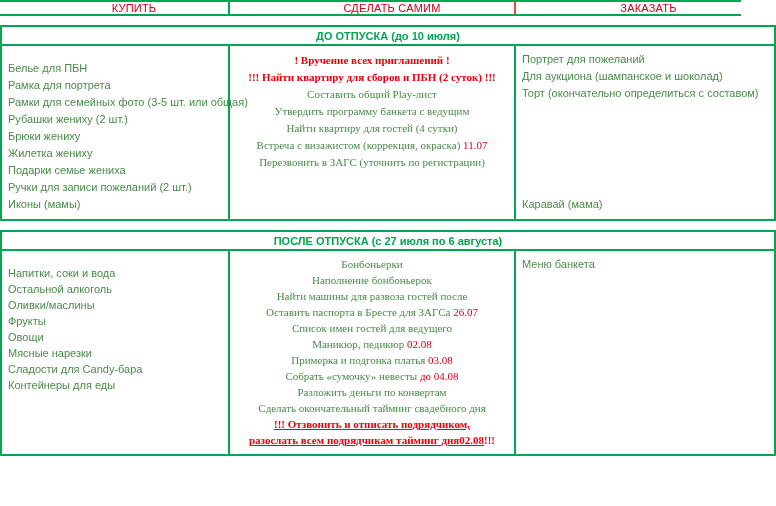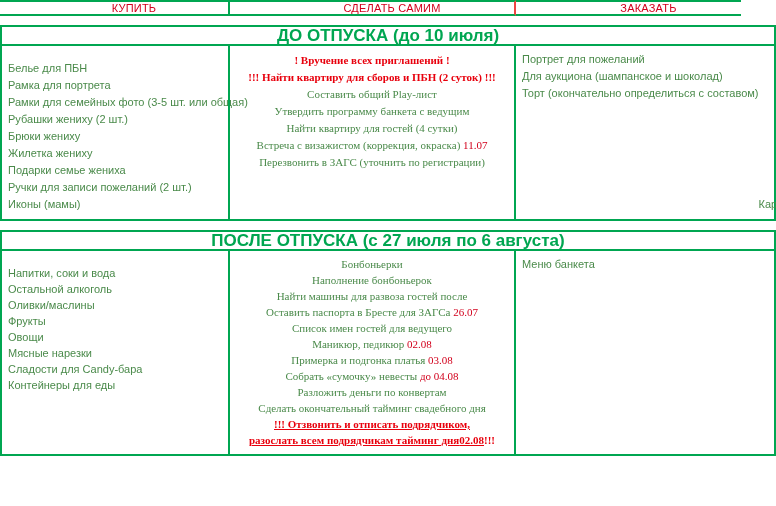--- a/index.html
+++ b/index.html
@@ -60,21 +60,21 @@
     box-sizing: border-box;
   }
   .section-title {
     height: 19px;
     display: flex;
     align-items: center;
     justify-content: center;
     border-bottom: 2px solid #00a651;
     color: #00a651;
     font-weight: bold;
-    font-size: 17px;
+    font-size: 11px;
     box-sizing: border-box;
   }
   .cols {
     display: flex;
     align-items: stretch;
   }
   .col {
     box-sizing: border-box;
     padding: 5px 6px 6px 6px;
   }
@@ -105,20 +105,21 @@
     font-weight: bold;
     text-decoration: underline;
   }
   .s1-col2-first { line-height: 18px; }
   .section2 .col1 .item,
   .section2 .col2 .item,
   .section2 .col3 .item { line-height: 16px; }
   .push-bottom { margin-top: auto; }
   .col-flex {
     display: flex;
+    flex-direction: column;
   }
 </style>
 </head>
 <body>
 
 <div class="page">
 
   <div class="header-row">
     <div class="header-cell hc1">
       <span class="hlabel">КУПИТЬ</span>

